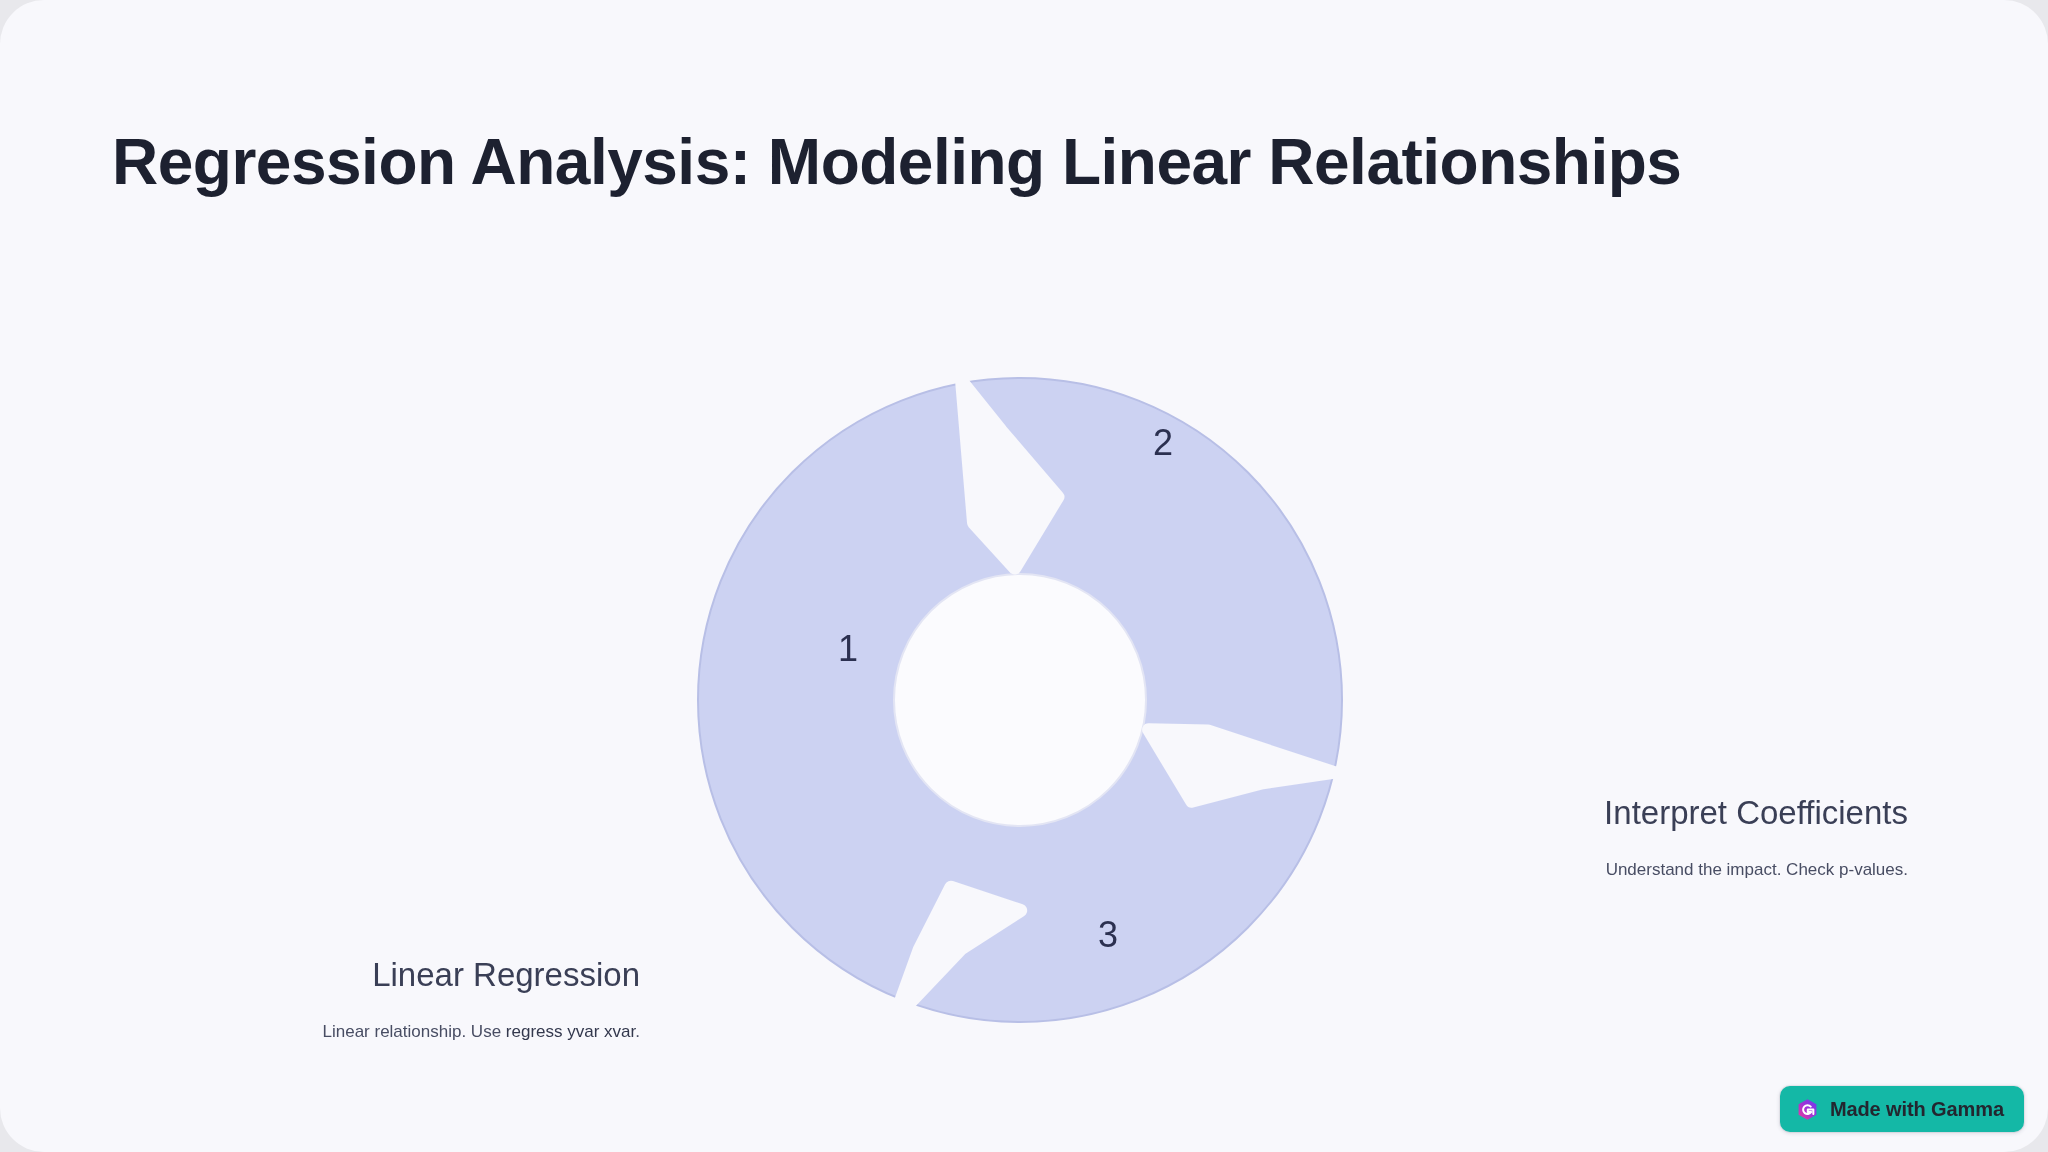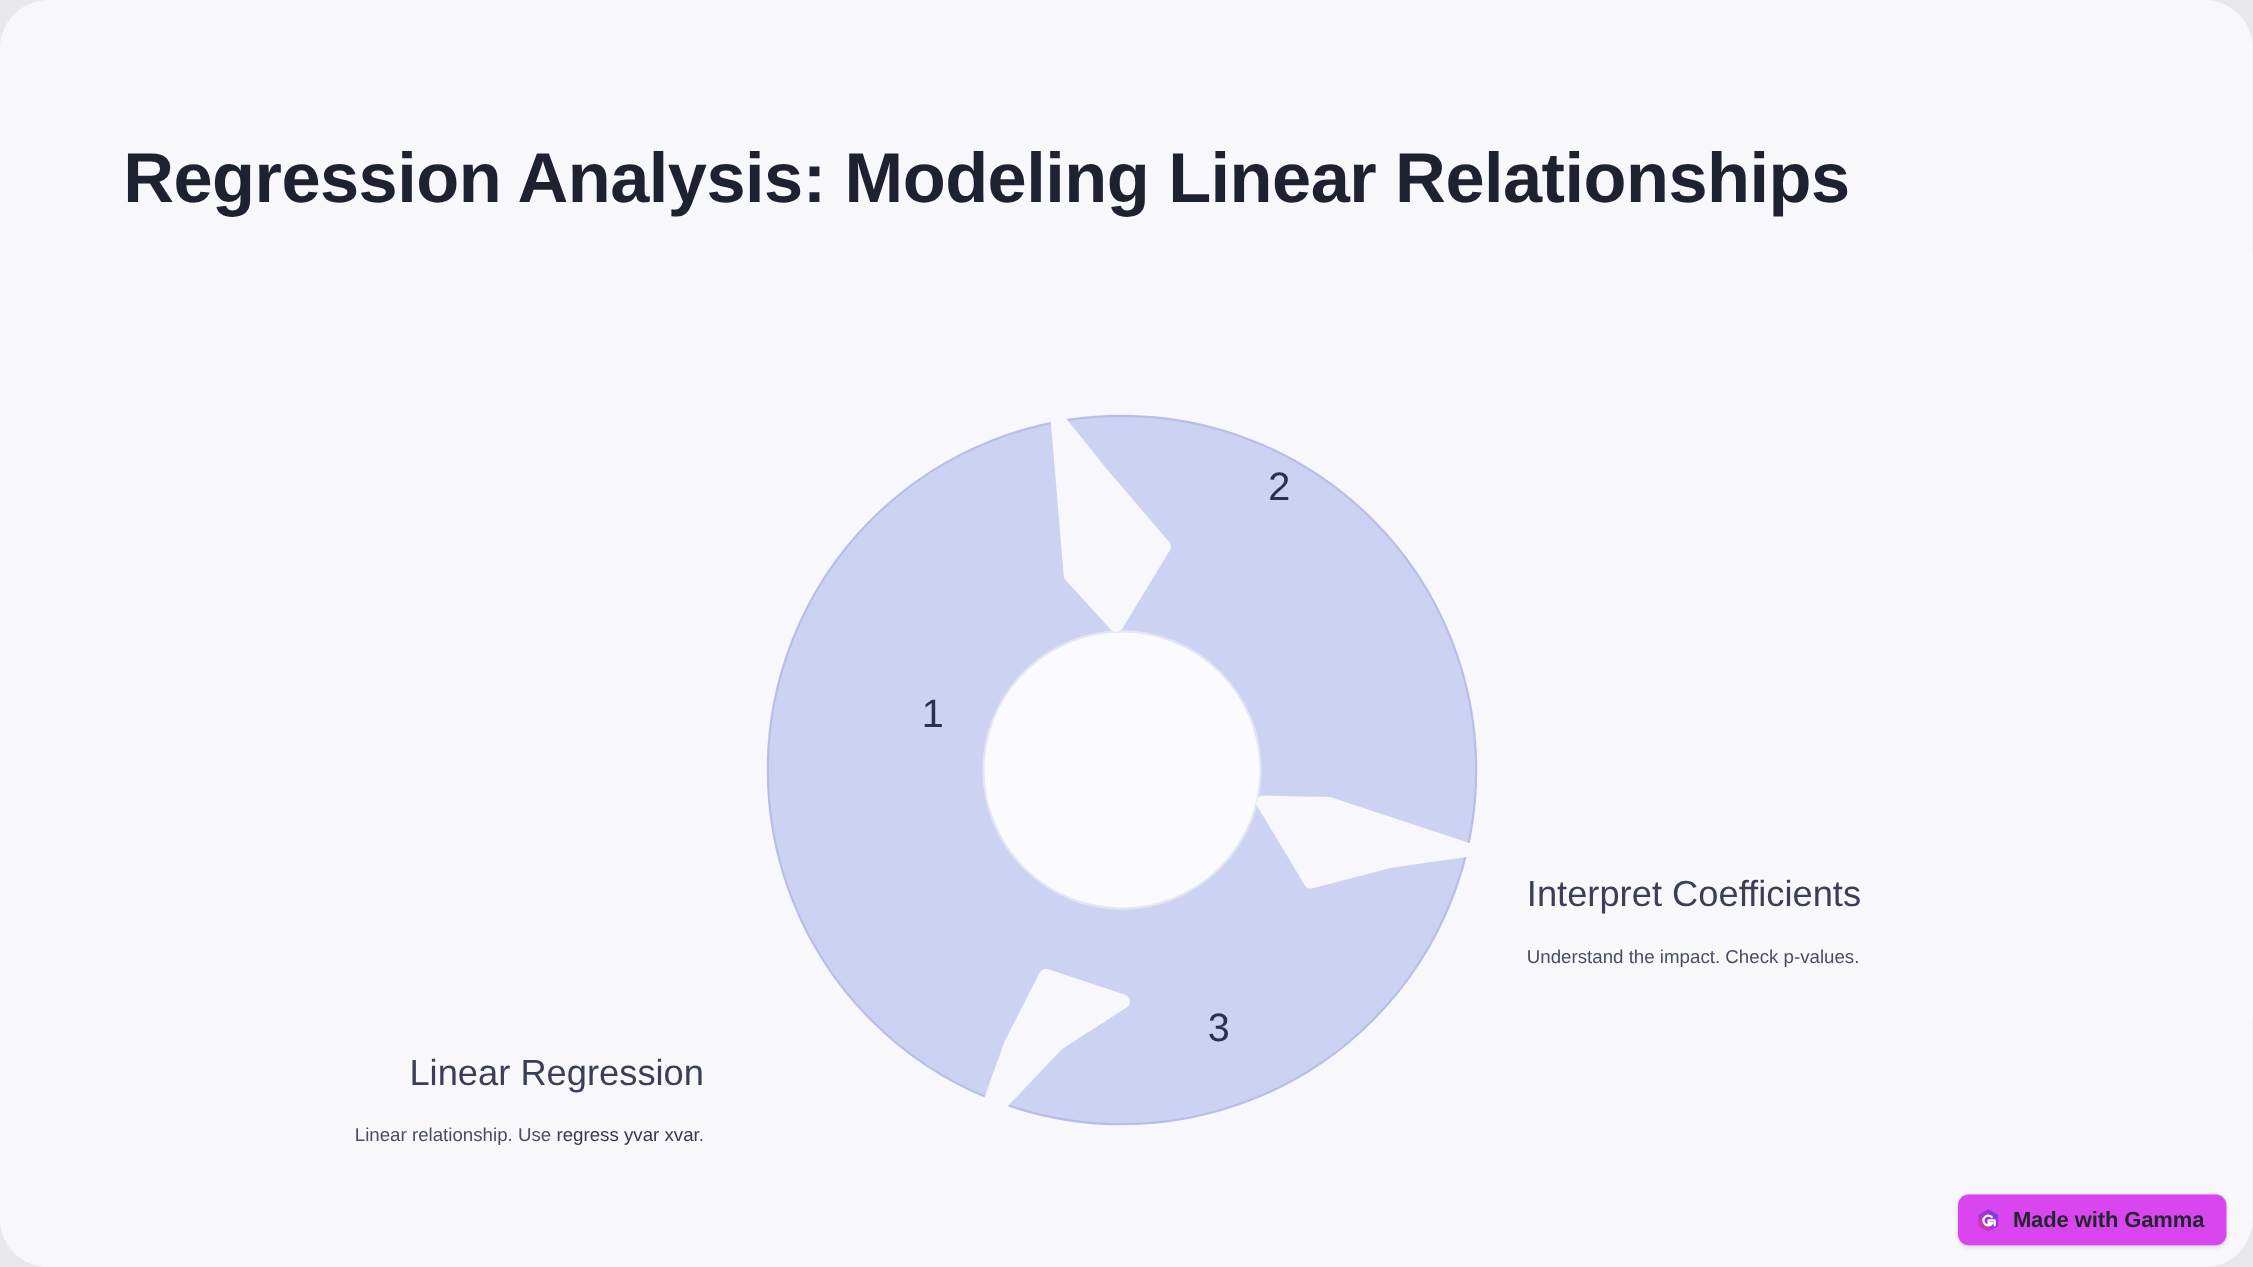--- a/index.html
+++ b/index.html
@@ -91,34 +91,34 @@
     width: 540px;
     text-align: right;
   }
   #callout-1 .callout-title { white-space: nowrap; }
 
   
   #callout-2 {
     left: 1388px;
     top: 462px;
     width: 520px;
-    text-align: left;
+    text-align: right;
   }
 
   
   #gamma-badge {
     position: absolute;
     right: 24px;
     bottom: 20px;
     height: 46px;
     display: flex;
     align-items: center;
     gap: 11px;
     padding: 0 20px 0 16px;
-    background: #d946ef;
+    background: #14b8a6;
     border-radius: 10px;
     box-shadow: 0 1px 4px rgba(30,30,60,0.16), 0 0 0 1px rgba(30,30,60,0.05);
   }
 
   #gamma-badge .badge-label {
     font-size: 20px;
     font-weight: 700;
     color: #23262f;
     letter-spacing: -0.1px;
     white-space: nowrap;

